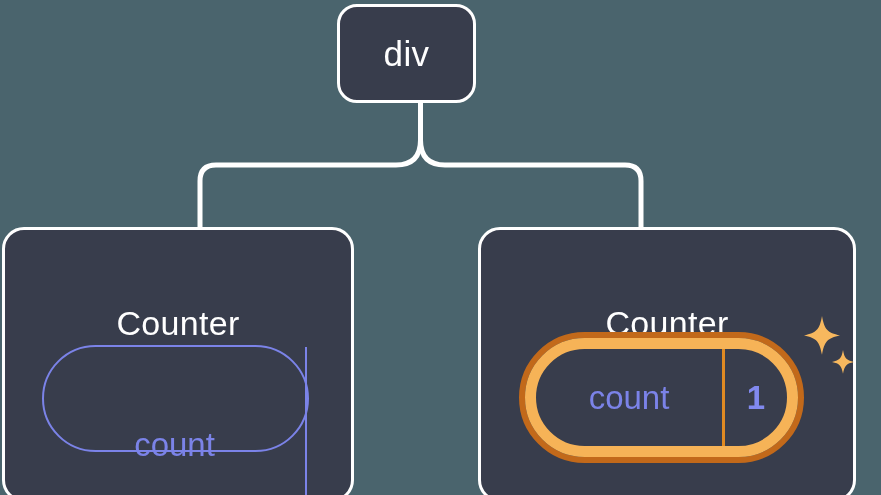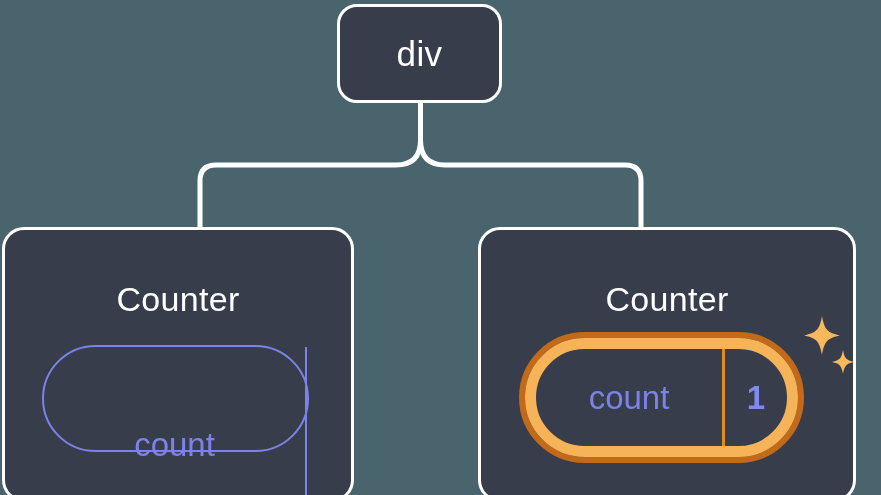--- a/index.html
+++ b/index.html
@@ -34,21 +34,21 @@
     border: 3px solid #ffffff;
     border-radius: 20px;
     display: flex;
     flex-direction: column;
     align-items: center;
   }
 
   .node-root {
     left: 337px;
     top: 4px;
-    width: 165px;
+    width: 139px;
     height: 99px;
     justify-content: center;
   }
 
   .node-title-root {
     color: #ffffff;
     font-size: 35px;
     font-weight: 300;
     letter-spacing: 0.4px;
     line-height: 1;
@@ -62,21 +62,21 @@
   }
   .node-child-left  { left: 2px;  }
   .node-child-right { left: 478px; width: 378px; }
 
   .node-title {
     color: #ffffff;
     font-size: 34px;
     font-weight: 300;
     letter-spacing: 0.3px;
     line-height: 1;
-    margin-top: 52px;
+    margin-top: 76px;
   }
 
   
   .pill-wrap {
     position: absolute;
     display: flex;
     align-items: center;
   }
   .pill-wrap-left  { left: 42px;  top: 345px; }
   .pill-wrap-right { left: 519px; top: 332px; }

